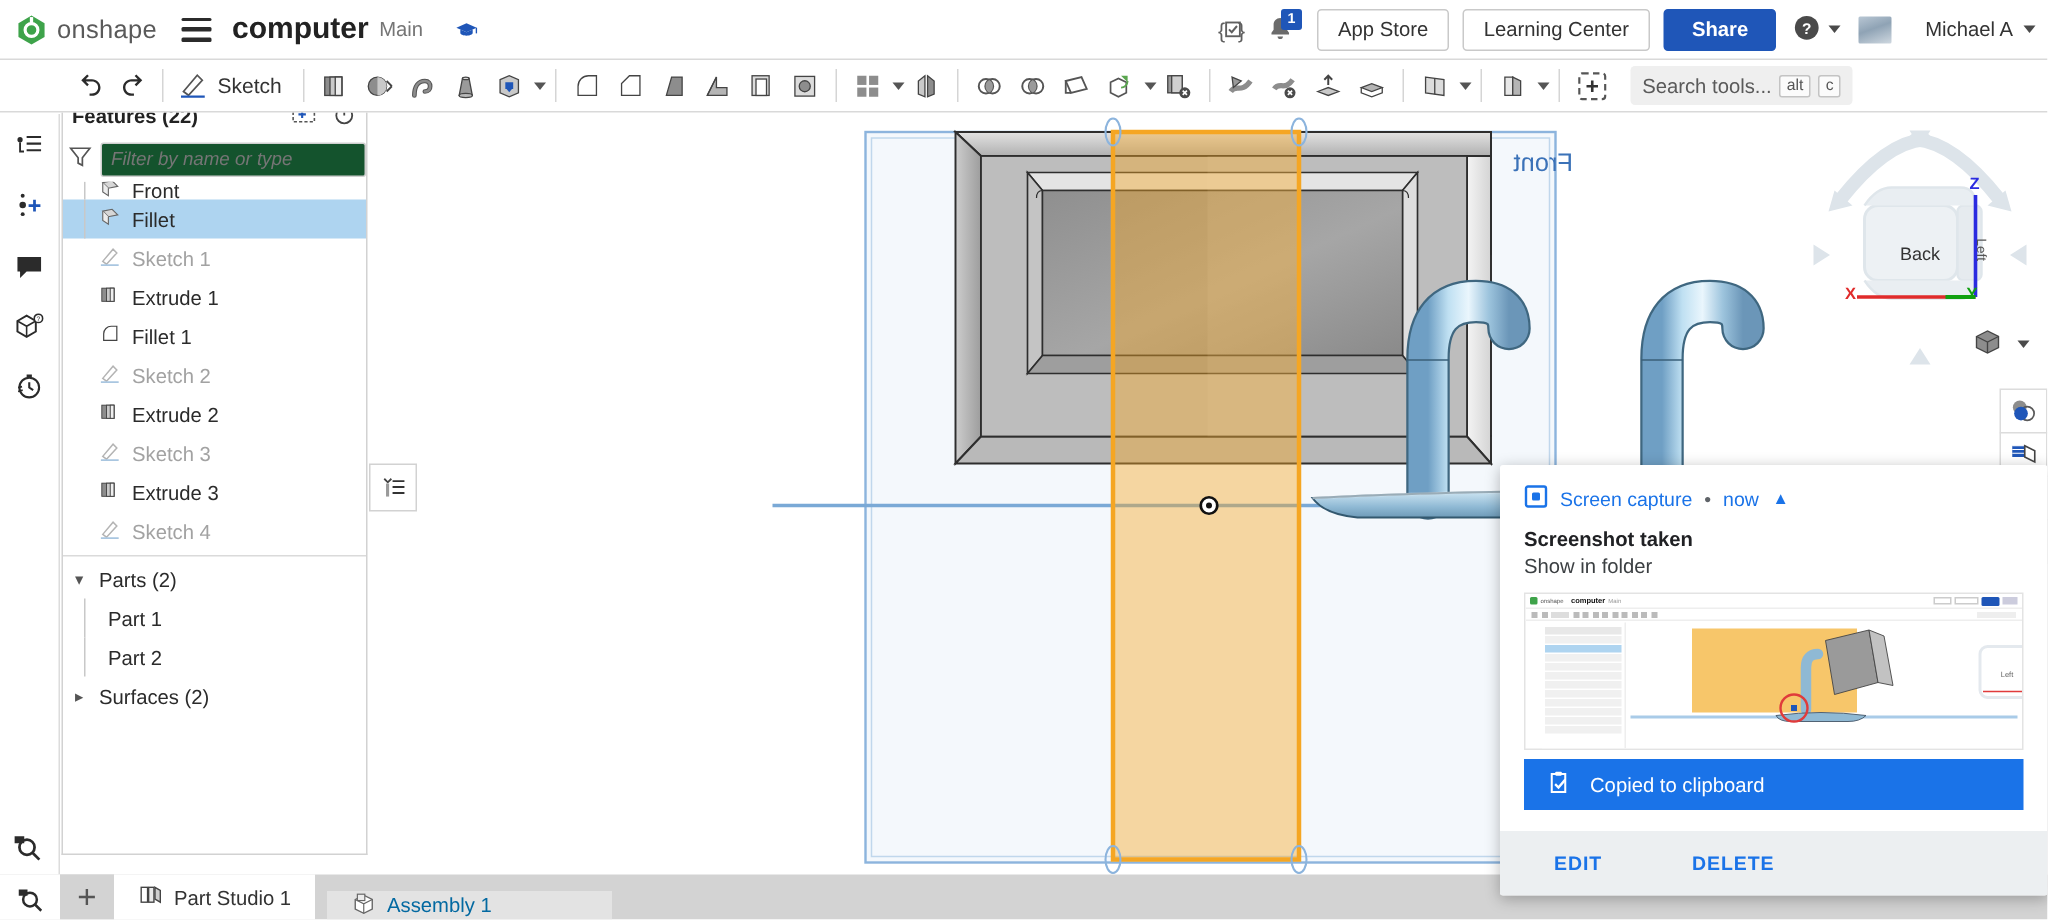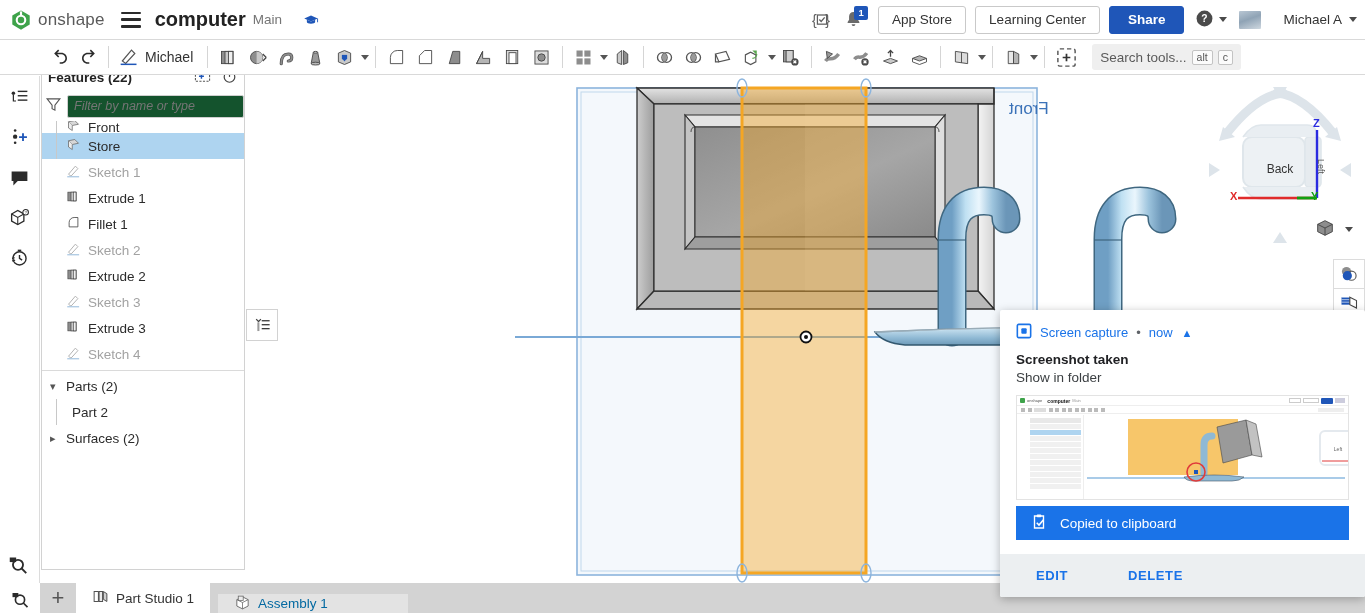--- a/index.html
+++ b/index.html
@@ -276,21 +276,21 @@
   </span>
   <span class="tb-sep"></span>
 
   <span class="sketch-btn">
     <span>
       <svg width="20" height="20" viewBox="0 0 24 24">
         <path d="M4 18 L15 5 L19 9 L8 21 Z" fill="none" stroke="#555" stroke-width="1.4"></path>
         <line x1="2" y1="22" x2="21" y2="22" stroke="#1f56b8" stroke-width="1.8"></line>
       </svg>
     </span>
-    <span>Michael</span>
+    <span>Sketch</span>
   </span>
   <span class="tb-sep"></span>
 
   <span class="tb-item">
     <svg width="21" height="21" viewBox="0 0 24 24">
         <rect x="4" y="5" width="13" height="14" fill="#8d8d8d" stroke="#444"></rect>
         <rect x="8" y="5" width="9" height="14" fill="#c9c9c9" stroke="#444"></rect>
         <rect x="12" y="5" width="5" height="14" fill="#efefef" stroke="#444"></rect>
       </svg>
   </span>
@@ -729,21 +729,21 @@
     </div>
 
     <div class="tree-row sel">
       <span class="tree-ind"></span>
       <span>
         <svg width="15" height="15" viewBox="0 0 24 24">
             <path d="M4 6 L14 4 L20 10 L10 12 Z" fill="#d7d7d7" stroke="#666" stroke-width="1.2"></path>
             <path d="M4 6 v10 l6 4 v-8" fill="#ededed" stroke="#666" stroke-width="1.2"></path>
           </svg>
       </span>
-      <span class="lbl">Store</span>
+      <span class="lbl">Fillet</span>
     </div>
 
     <div class="tree-row dim">
       <span>
         <svg width="15" height="15" viewBox="0 0 24 24">
             <path d="M4 18 L15 5 L19 9 L8 21 Z" fill="none" stroke="#b4b4b4" stroke-width="1.6"></path>
             <line x1="2" y1="22" x2="21" y2="22" stroke="#a9c6e0" stroke-width="2"></line>
           </svg>
       </span>
       <span class="lbl">Sketch 1</span>
@@ -812,20 +812,24 @@
           </svg>
       </span>
       <span class="lbl">Sketch 4</span>
     </div>
 
     <div class="tree-divider"></div>
 
     <div class="tree-row group">
       <span class="chev">▾</span>
       <span class="lbl">Parts (2)</span>
+    </div>
+    <div class="tree-row child">
+      <span class="tree-ind"></span>
+      <span class="lbl">Part 1</span>
     </div>
     <div class="tree-row child">
       <span class="tree-ind"></span>
       <span class="lbl">Part 2</span>
     </div>
     <div class="tree-row group">
       <span class="chev">▸</span>
       <span class="lbl">Surfaces (2)</span>
     </div>
   </div>

